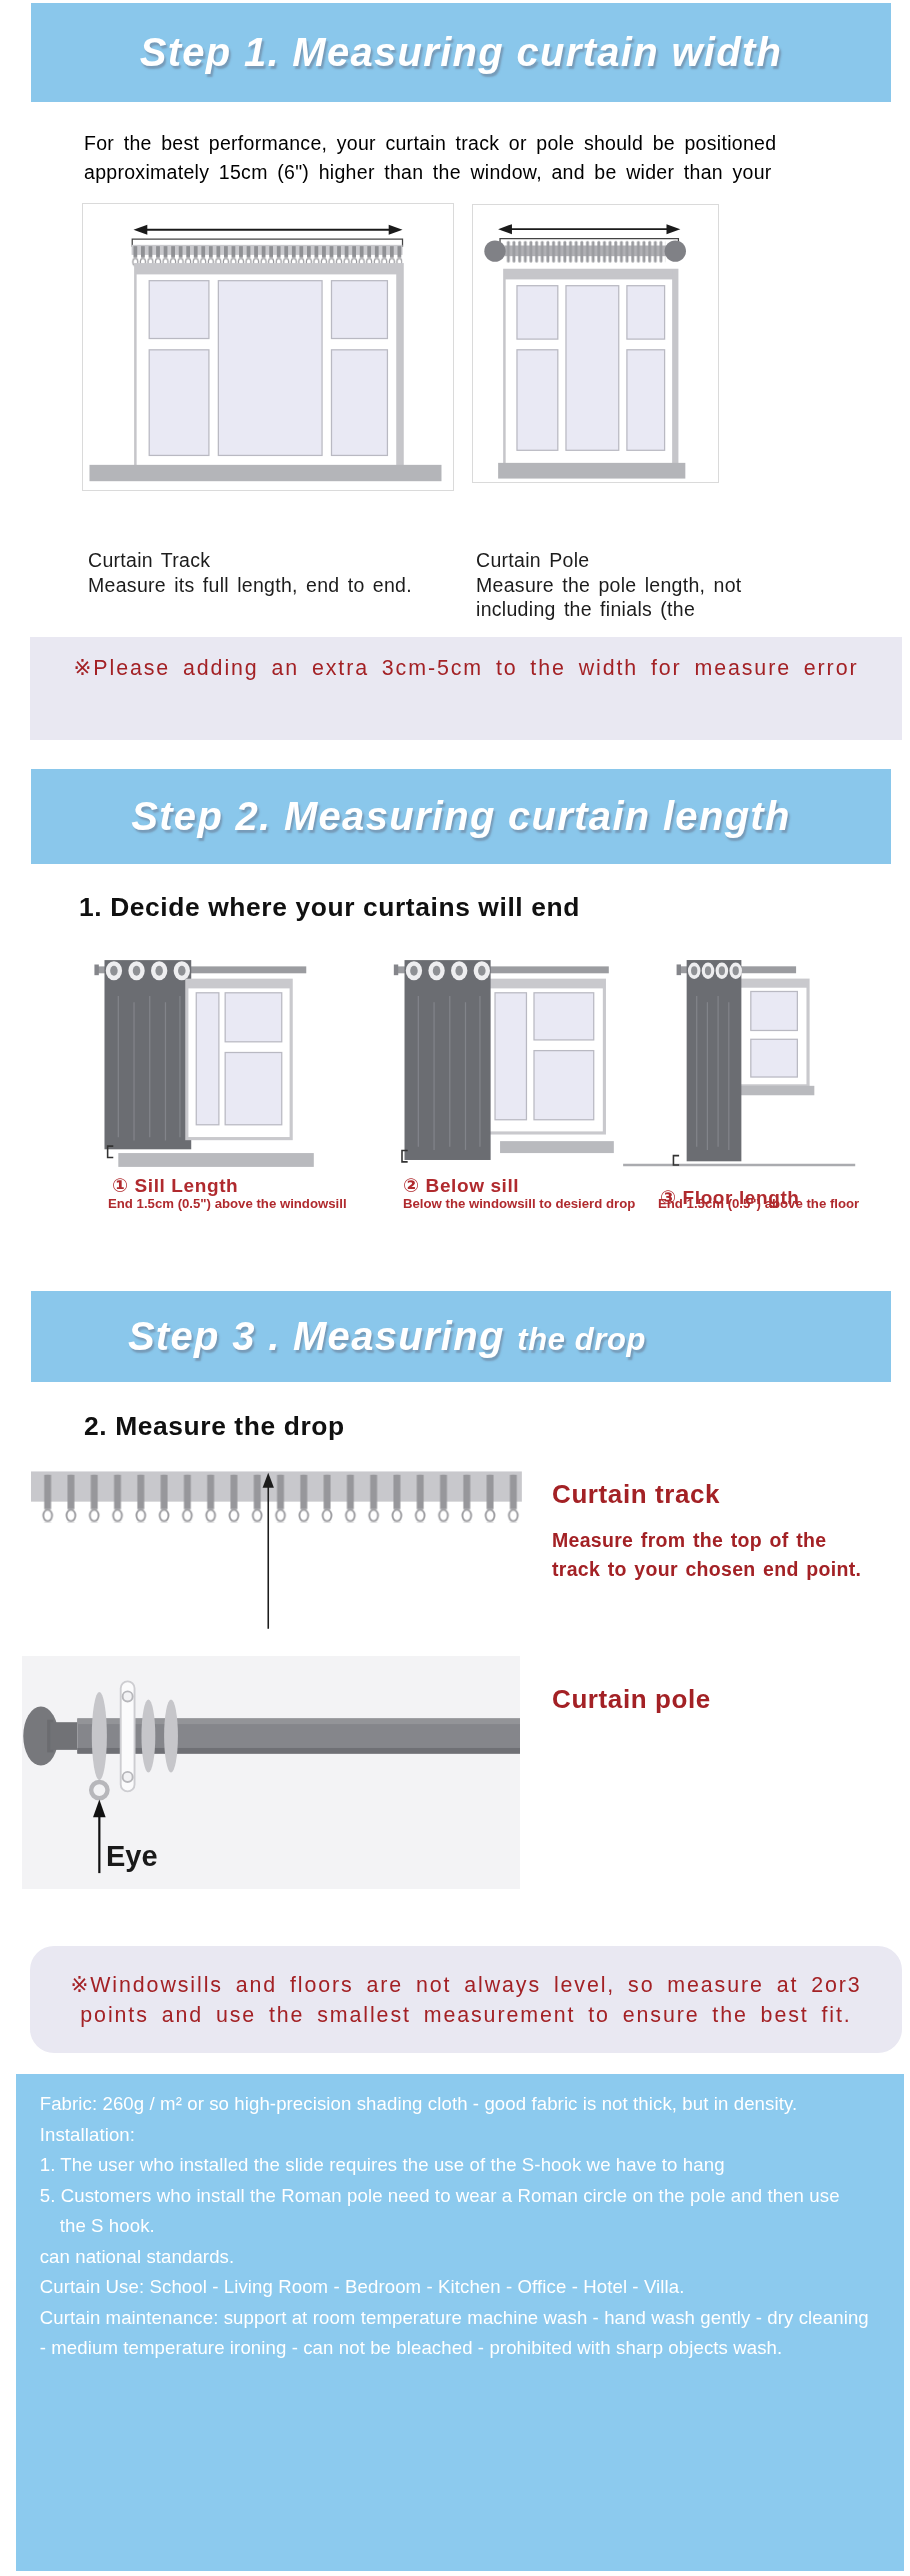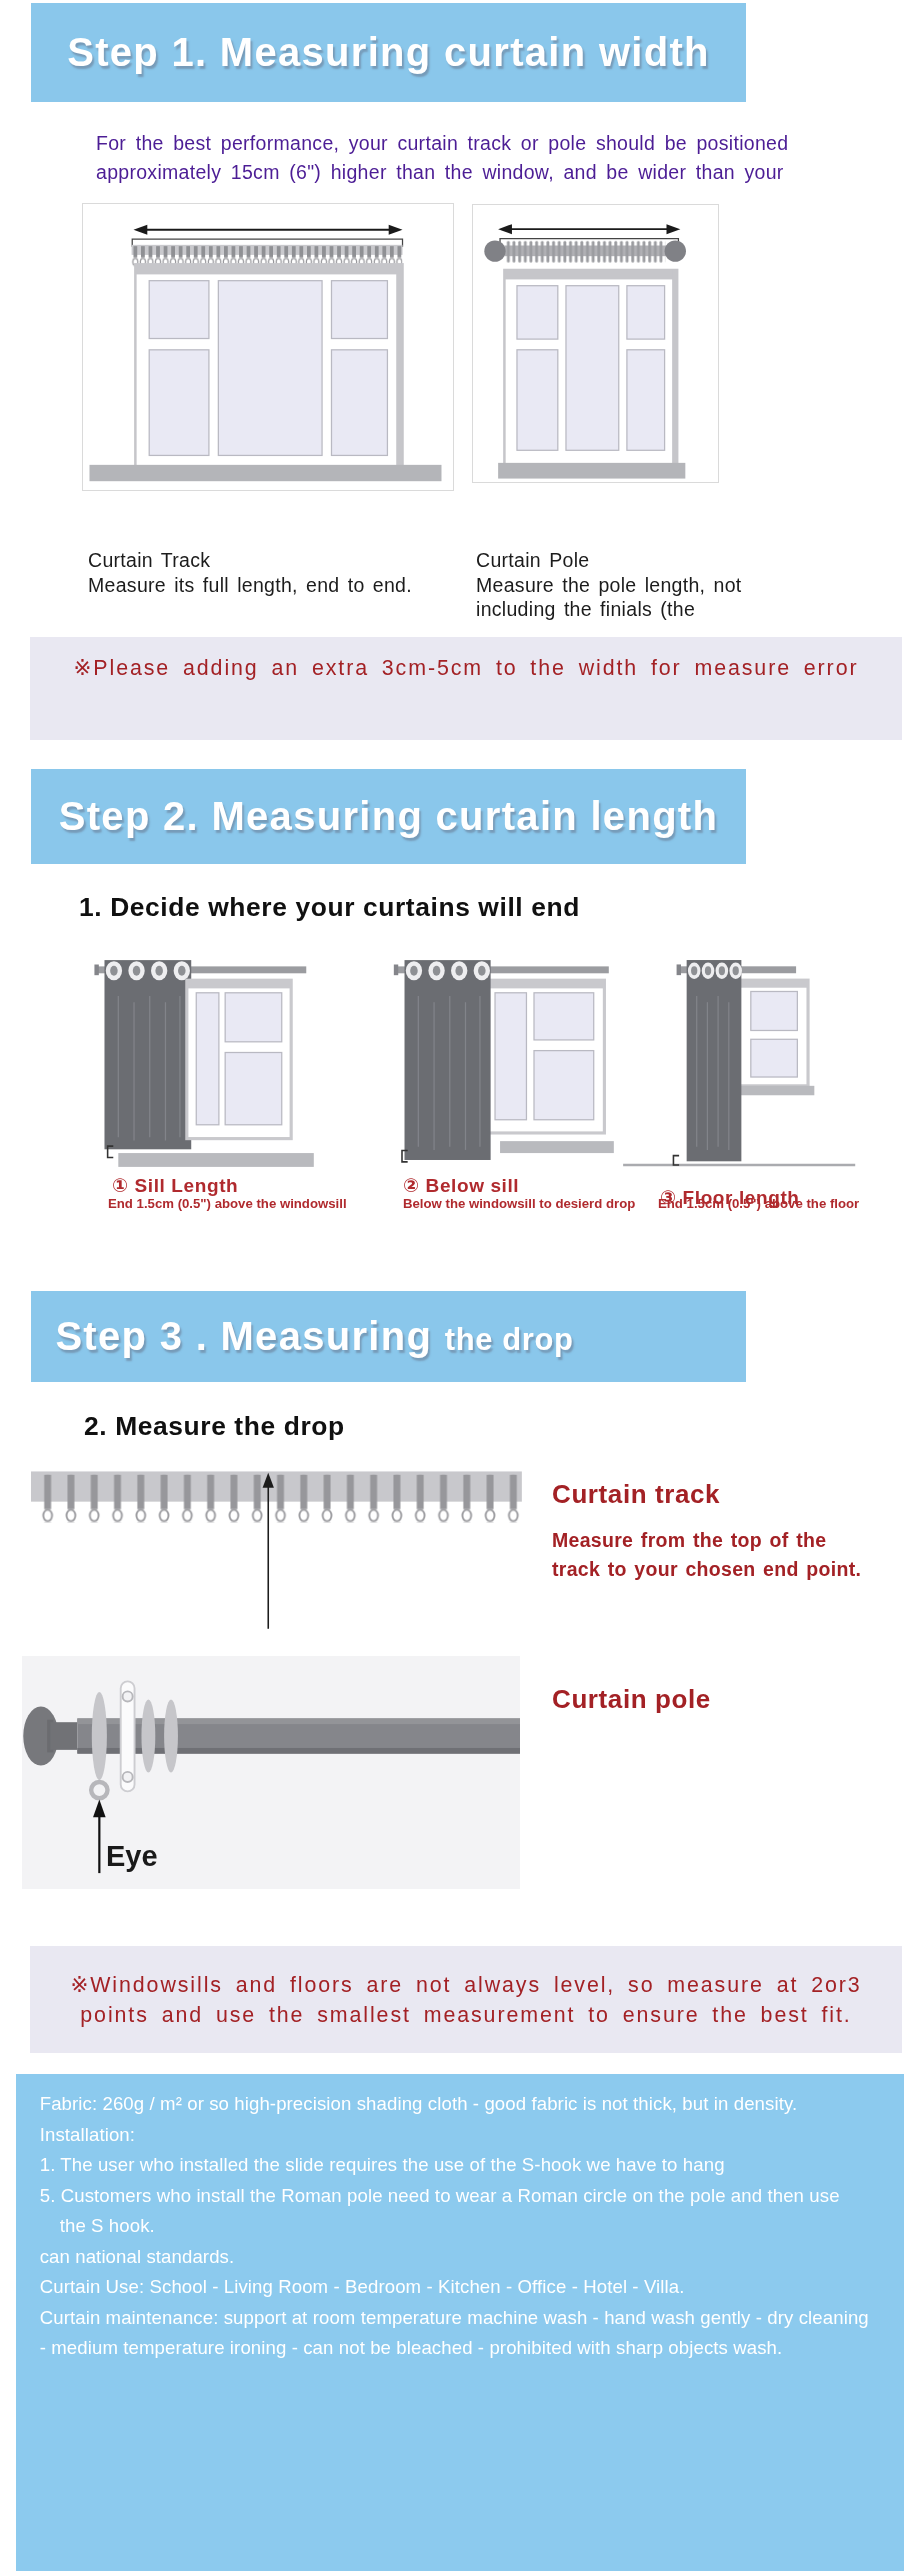--- a/index.html
+++ b/index.html
@@ -1,43 +1,43 @@
 <!DOCTYPE html>
 <html style="font-size:10px"><head>
 <meta charset="utf-8">
 <style>
   html,body{margin:0;padding:0;background:#fff;}
   #canvas{position:relative;width:910px;height:2576px;background:#ffffff;overflow:hidden;
           font-family:"Liberation Sans","DejaVu Sans",sans-serif;}
 
   
-  .banner{position:absolute;left:31px;width:715px;background:#8ac7eb;
-          display:flex;align-items:center;justify-content:center;}
+  .banner{position:absolute;left:31px;width:860px;background:#8ac7eb;
+          display:flex;align-items:center;justify-content:center;font-style:italic;}
   .banner .bt{font-weight:bold;color:#ffffff;letter-spacing:1.3px;
               text-shadow:1.9px 2.5px 1.9px rgba(105,125,150,.6);}
   #banner1{top:2.5px;height:99px;}   #banner1 .bt{font-size:40px;}
   #banner2{top:769px;height:95px;}#banner2 .bt{font-size:40px;}
   #banner3{top:1291px;height:91px;}
   #banner3 .inner{transform:translateX(-74px);display:flex;align-items:baseline;}
   #banner3 .bt{font-size:40px;}
   #banner3 .bt-sub{font-size:31px;margin-left:12.6px;letter-spacing:0.6px;}
 
   
   .para{position:absolute;left:84px;top:129px;width:792px;font-size:19.5px;line-height:29px;
-        color:#4c1d95;letter-spacing:0.3px;word-spacing:3.8px;margin-left:12px;}
+        color:#000000;letter-spacing:0.3px;word-spacing:3.8px;}
   .cap{position:absolute;font-size:19.5px;line-height:24.5px;color:#1c1c1c;
        letter-spacing:0.3px;word-spacing:2.5px;}
   #cap-track{left:88px;top:548px;}
   #cap-pole{left:476px;top:548px;}
 
   .note{position:absolute;left:30px;width:872px;background:#e9e8f2;box-sizing:border-box;
         text-align:center;color:#a32125;font-size:21.4px;line-height:31px;
         letter-spacing:1.9px;word-spacing:5px;}
   #note1{top:637px;height:103px;padding-top:16.4px;}
-  #note2{top:1946px;height:107px;padding-top:24px;line-height:30px;}
+  #note2{top:1946px;height:107px;padding-top:24px;line-height:30px;border-radius:24px;}
 
   .hd{position:absolute;font-weight:bold;font-size:26.4px;color:#101010;letter-spacing:0.6px;}
   #hd1{left:79px;top:892px;}
   #hd2{left:84px;top:1411px;}
 
   
   .figbox{position:absolute;background:#fff;border:0.6px solid #dadada;}
   #figbox-track{left:82px;top:203px;width:370px;height:286px;}
   #figbox-pole{left:472px;top:204px;width:245px;height:277px;}
 

